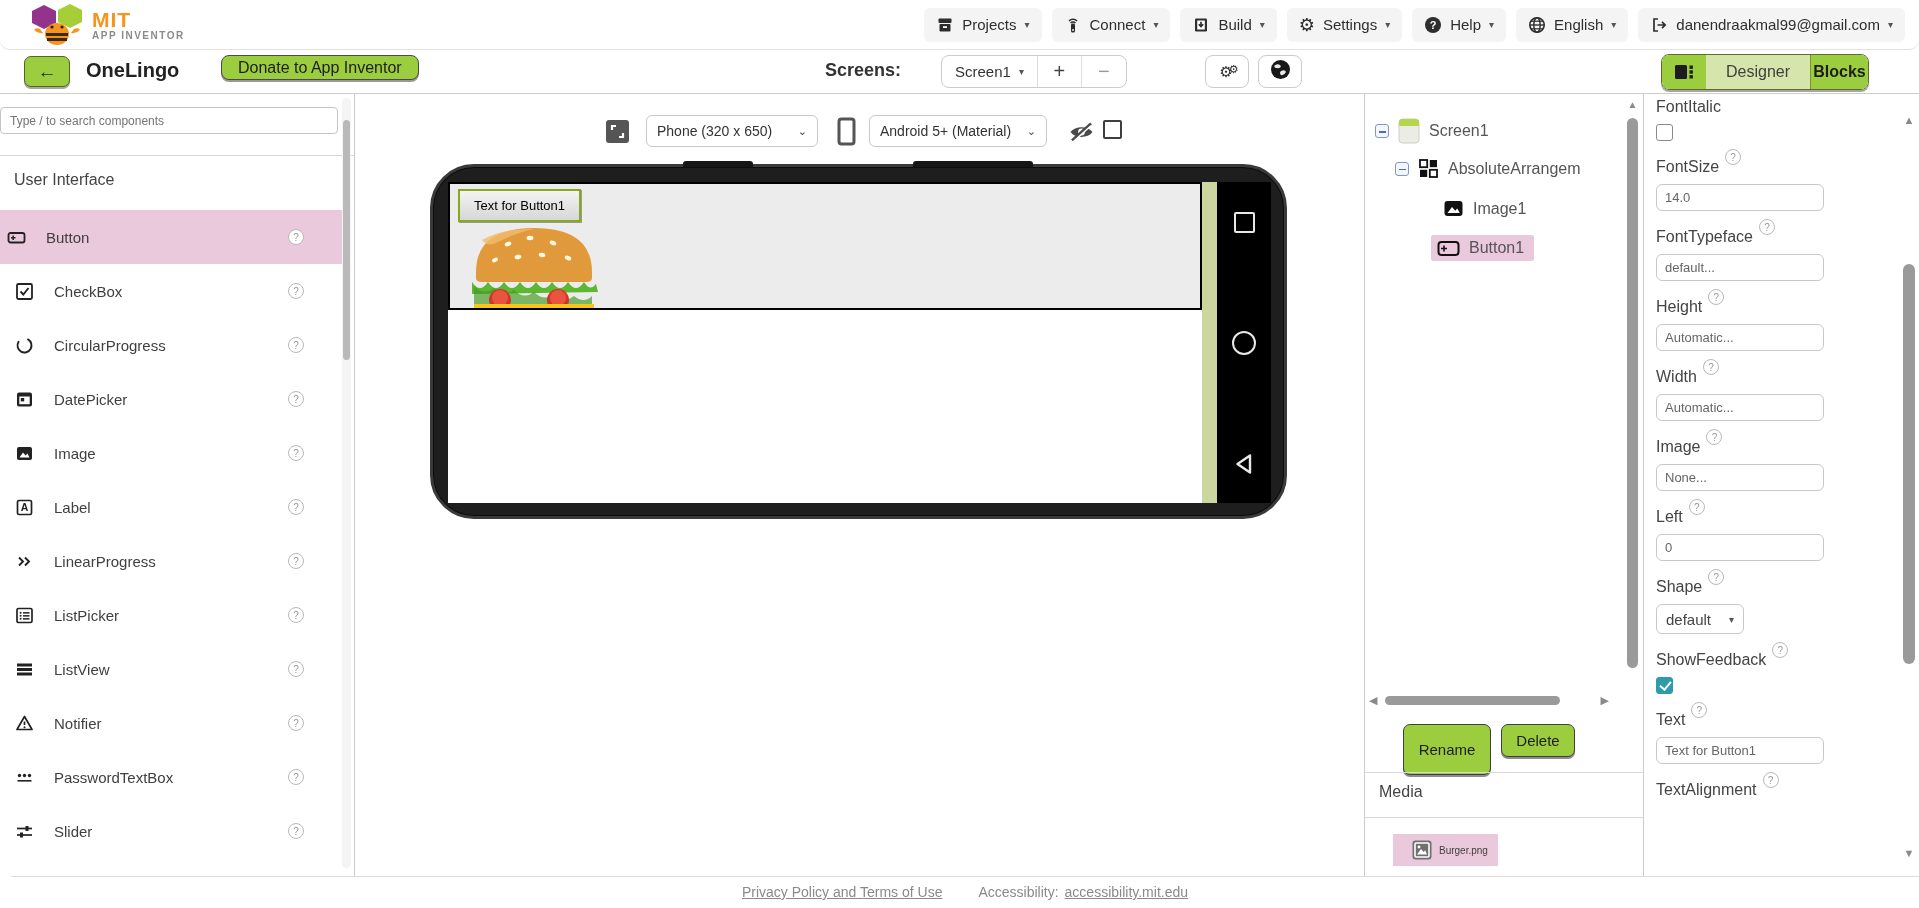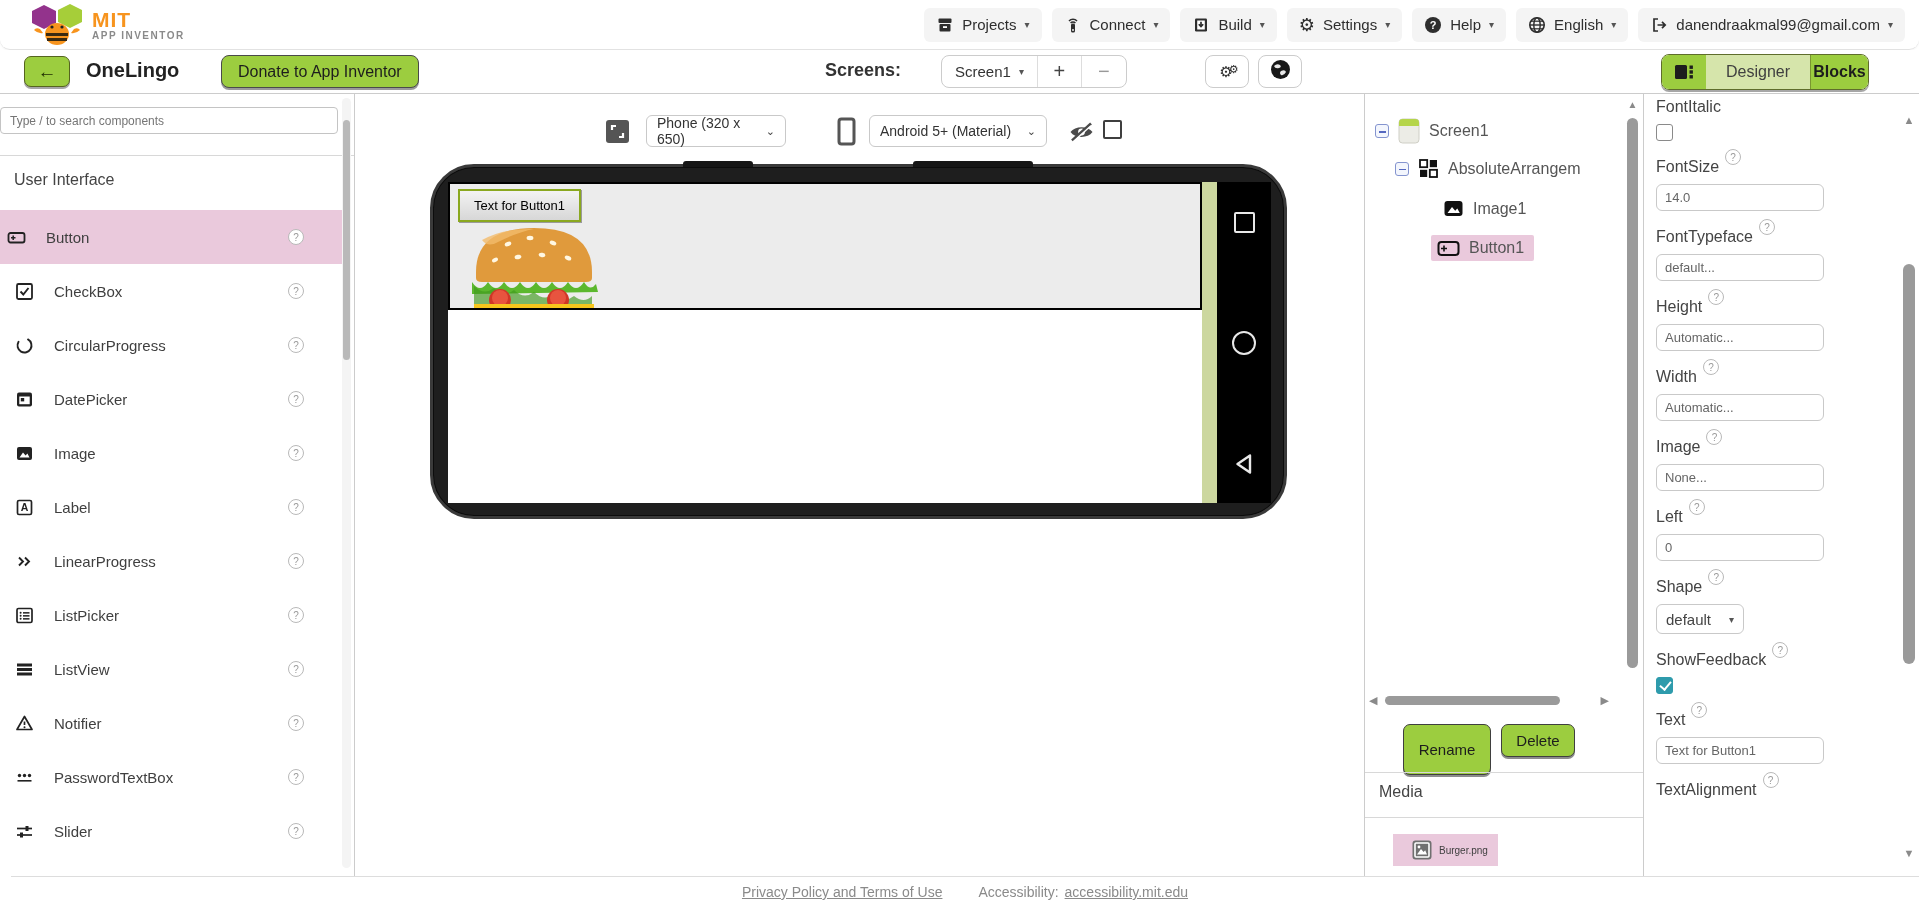--- a/index.html
+++ b/index.html
@@ -14,21 +14,21 @@
   .logo-text .sub { color:#8a8a8a; font-weight:bold; font-size:10px; letter-spacing:1.5px;text-align:right; }
   .menus { display:flex; align-items:center; gap:10px; margin-right:14px; }
   .menu-btn { display:flex; align-items:center; gap:8px; background:#f4f4f4; border-radius:6px; height:34px; padding:0 12px; font-size:15px; color:#2e2e2e; cursor:pointer; }
   .caret { font-size:10px; color:#555; }
   .icn { display:inline-flex; align-items:center; justify-content:center; }
 
   
   .toolbar2 { position:relative; height:44px; border-bottom:1px solid #ccc; background:#fff; }
   .back-btn { position:absolute; left:24px; top:6px; width:46px; height:31px; background:#9ccd3f; border:1px solid #55641f; border-radius:7px; box-shadow:0 2px 0 rgba(0,0,0,.35); display:flex; align-items:center; justify-content:center; font-size:19px; color:#1c2a00; cursor:pointer; }
   .project-title { position:absolute; left:86px; top:9px; font-size:20px; font-weight:bold; color:#222; }
-  .donate-btn { position:absolute; left:221px; top:5px; height:33px; padding:0 16px; background:#9ccd3f; border:1px solid #4a4a4a; border-radius:8px; box-shadow:0 2px 0 rgba(0,0,0,.4); font-size:16px; color:#1d1d1d; display:flex; align-items:center; cursor:pointer; }
+  .donate-btn { position:absolute; left:221px; top:5px; height:25px; padding:0 16px; background:#9ccd3f; border:1px solid #4a4a4a; border-radius:8px; box-shadow:0 2px 0 rgba(0,0,0,.4); font-size:16px; color:#1d1d1d; display:flex; align-items:center; cursor:pointer; }
   .screens-label { position:absolute; left:825px; top:10px; font-size:18px; font-weight:bold; color:#333; }
   .screens-group { position:absolute; left:941px; top:5px; height:33px; display:flex; border:1px solid #ccc; border-radius:8px; overflow:hidden; background:#fff; }
   .screens-group .seg { display:flex; align-items:center; justify-content:center; padding:0 13px; font-size:15px; color:#333; border-right:1px solid #ddd; cursor:pointer; }
   .screens-group .seg:last-child { border-right:none; }
   .seg.plus { font-size:20px; color:#444; width:44px; }
   .seg.minus { font-size:20px; color:#999; width:44px; }
   .tool-sq { position:absolute; top:5px; width:44px; height:33px; border:1px solid #ccc; border-radius:8px; background:#fff; display:flex; align-items:center; justify-content:center; cursor:pointer; }
   .view-toggle { position:absolute; left:1661px; top:4px; height:36px; display:flex; border:1px solid #5f6d2c; border-radius:8px; overflow:hidden; box-shadow:0 2px 0 rgba(0,0,0,.35); }
   .view-toggle .vt-icon { width:44px; background:#9ccd3f; display:flex; align-items:center; justify-content:center; cursor:pointer; }
   .view-toggle .vt-designer { width:104px; background:#d6e5ab; color:#404040; font-size:16px; display:flex; align-items:center; justify-content:center; cursor:pointer; }
@@ -410,21 +410,21 @@
     </div>
 
     <div class="panel viewer">
       <div class="vt-row">
         <span class="vt-abs icn" style="left:250px; top:4px;">
           <svg width="25" height="25" viewBox="0 0 25 25">
               <rect x="1" y="1" width="23" height="23" rx="3" fill="#555"></rect>
               <path d="M7,11 V7 H11 M18,14 V18 H14" stroke="#fff" stroke-width="2.2" fill="none"></path>
             </svg>
         </span>
-        <div class="sel-box vt-abs" style="left:291px; width:140px;">
+        <div class="sel-box vt-abs" style="left:291px; width:172px;">
           <span>Phone (320 x 650)</span>
             <span class="chev">⌄</span>
         </div>
         <span class="vt-abs icn" style="left:482px; top:2px;">
           <svg width="19" height="29" viewBox="0 0 19 29">
               <rect x="2" y="2" width="15" height="25" rx="2.5" stroke="#555" stroke-width="3" fill="none"></rect>
             </svg>
         </span>
         <div class="sel-box vt-abs" style="left:514px; width:178px;">
           <span>Android 5+ (Material)</span>

